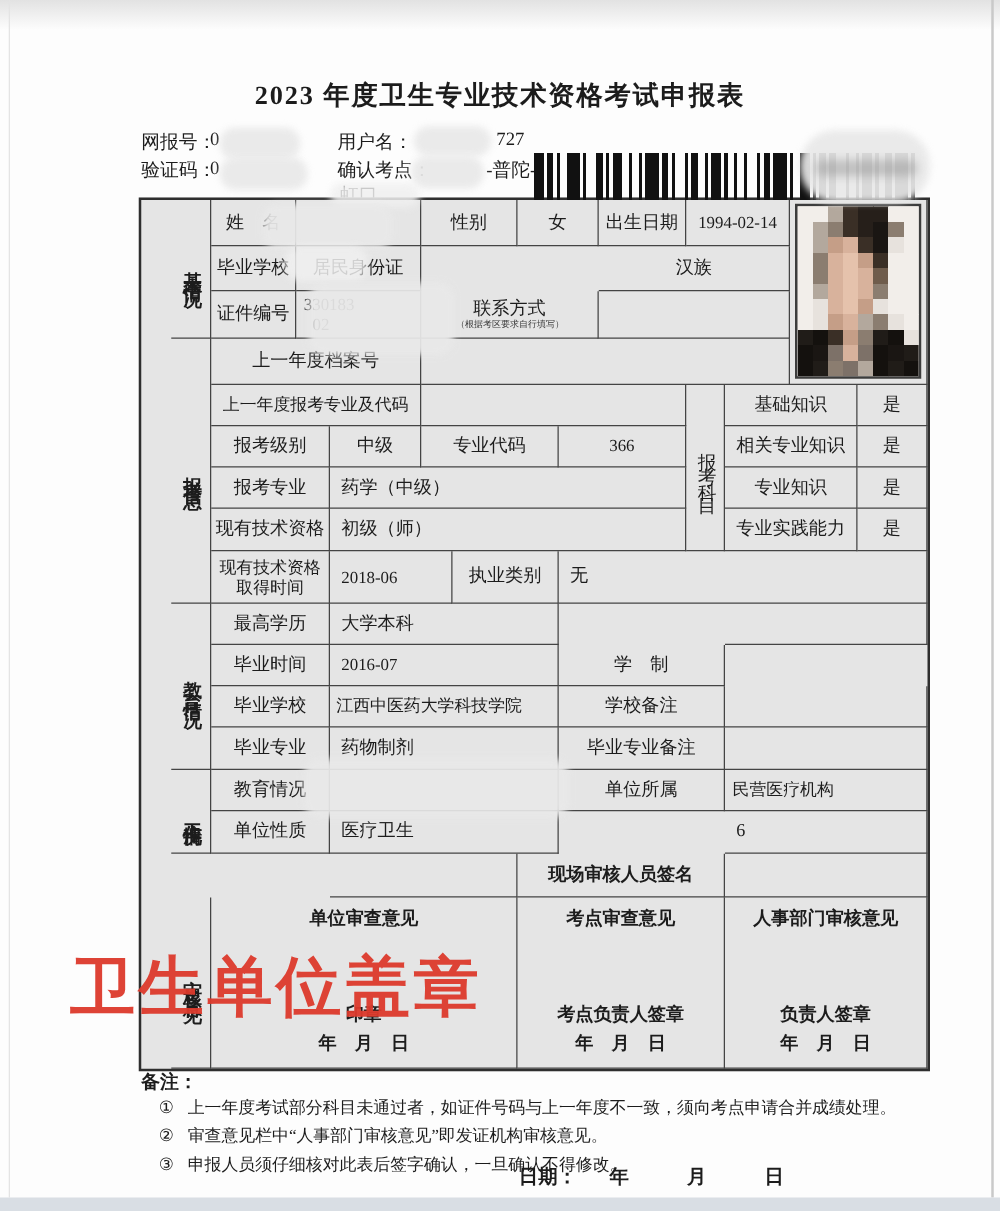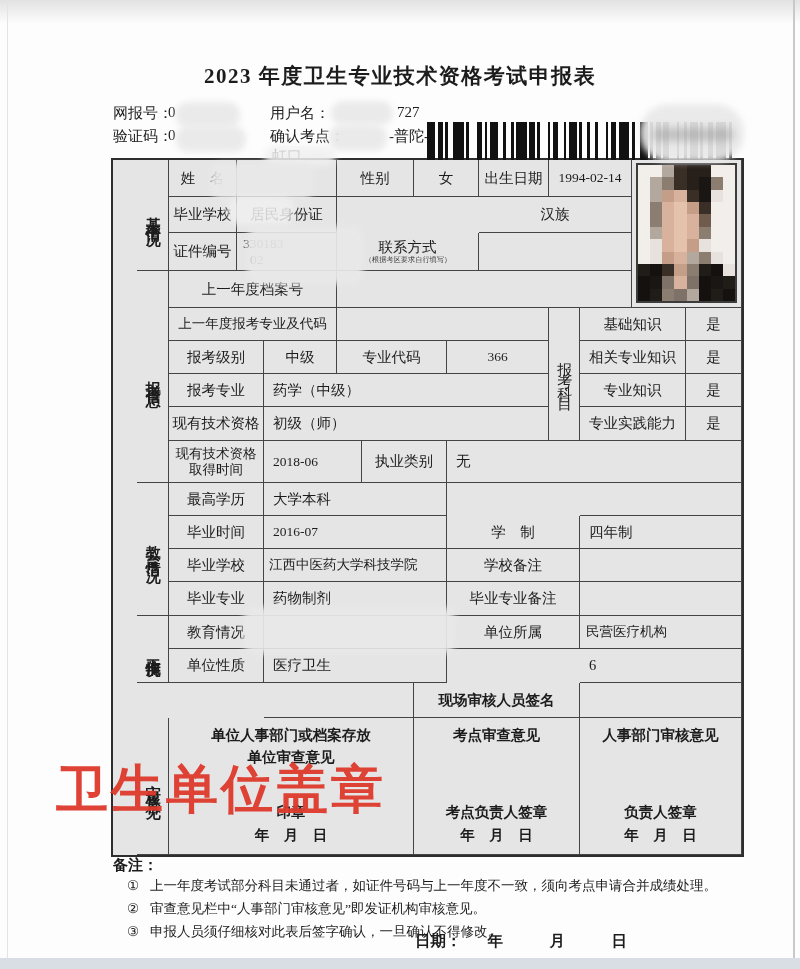--- a/index.html
+++ b/index.html
@@ -266,21 +266,20 @@
 
     <div class="c" style="grid-area:10/1/14/2">
         <span class="vert" style="letter-spacing:8px">教育情况</span>
       </div>
     <div class="c" style="grid-area:10/2/11/4">最高学历</div>
     <div class="c left" style="grid-area:10/4/11/8">大学本科</div>
     <div class="c" style="grid-area:10/11/11/14"></div>
     <div class="c" style="grid-area:11/2/12/4">毕业时间</div>
     <div class="c left small" style="grid-area:11/4/12/8">2016-07</div>
     <div class="c" style="grid-area:11/8/12/11">学　制</div>
-    <div class="c left" style="grid-area:11/11/12/14">四年制</div>
     <div class="c" style="grid-area:12/2/13/4">毕业学校</div>
     <div class="c left small" style="grid-area:12/4/13/8;padding-left:5px">江西中医药大学科技学院</div>
     <div class="c" style="grid-area:12/8/13/11">学校备注</div>
     <div class="c" style="grid-area:12/11/13/14"></div>
     <div class="c" style="grid-area:13/2/14/4">毕业专业</div>
     <div class="c left" style="grid-area:13/4/14/8">药物制剂</div>
     <div class="c" style="grid-area:13/8/14/11">毕业专业备注</div>
     <div class="c" style="grid-area:13/11/14/14"></div>
 
     <div class="c" style="grid-area:14/1/16/2">
@@ -296,21 +295,20 @@
 
     <div class="c" style="grid-area:16/4/17/7"></div>
     <div class="c bold" style="grid-area:16/7/17/11">现场审核人员签名</div>
     <div class="c" style="grid-area:16/11/17/14"></div>
 
     <div class="c" style="grid-area:17/1/18/2">
         <span class="vert" style="letter-spacing:7px">审核意见</span>
       </div>
     <div class="c rv" style="grid-area:17/2/18/7">
       <div class="t">
-        <div>单位人事部门或档案存放</div>
         <div>单位审查意见</div>
       </div>
       <div class="sp"></div>
       <div class="seal">印章</div>
       <div class="dt">年　月　日</div>
     </div>
     <div class="c rv" style="grid-area:17/7/18/11">
       <div class="t">考点审查意见</div>
       <div class="sp"></div>
       <div class="seal">考点负责人签章</div>

